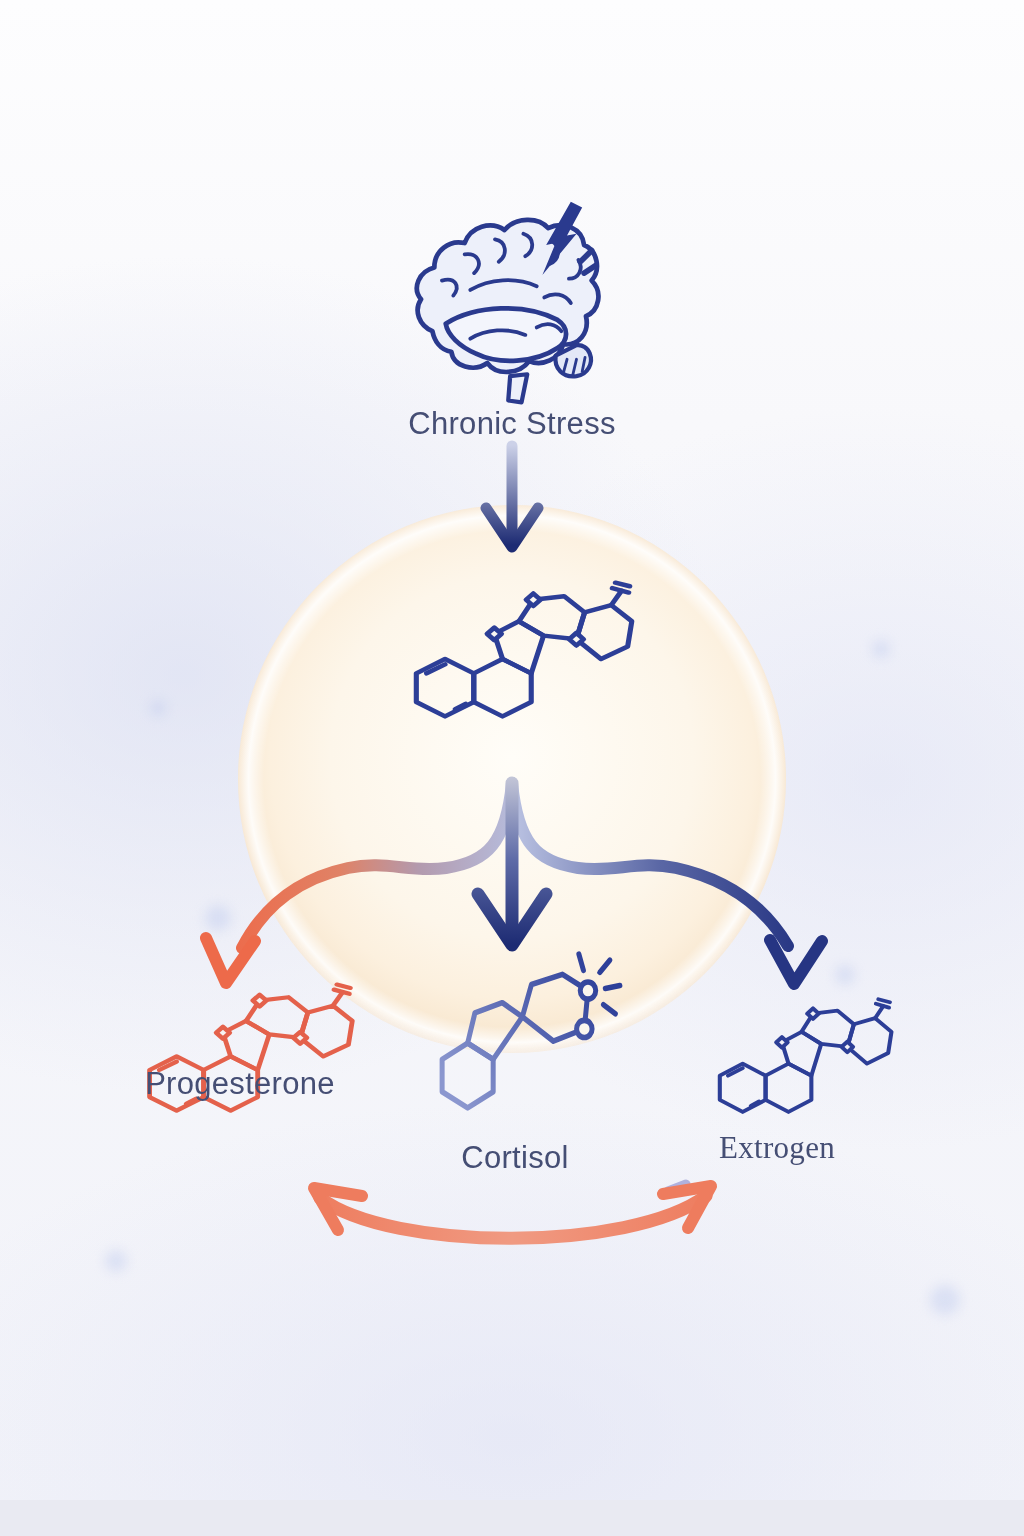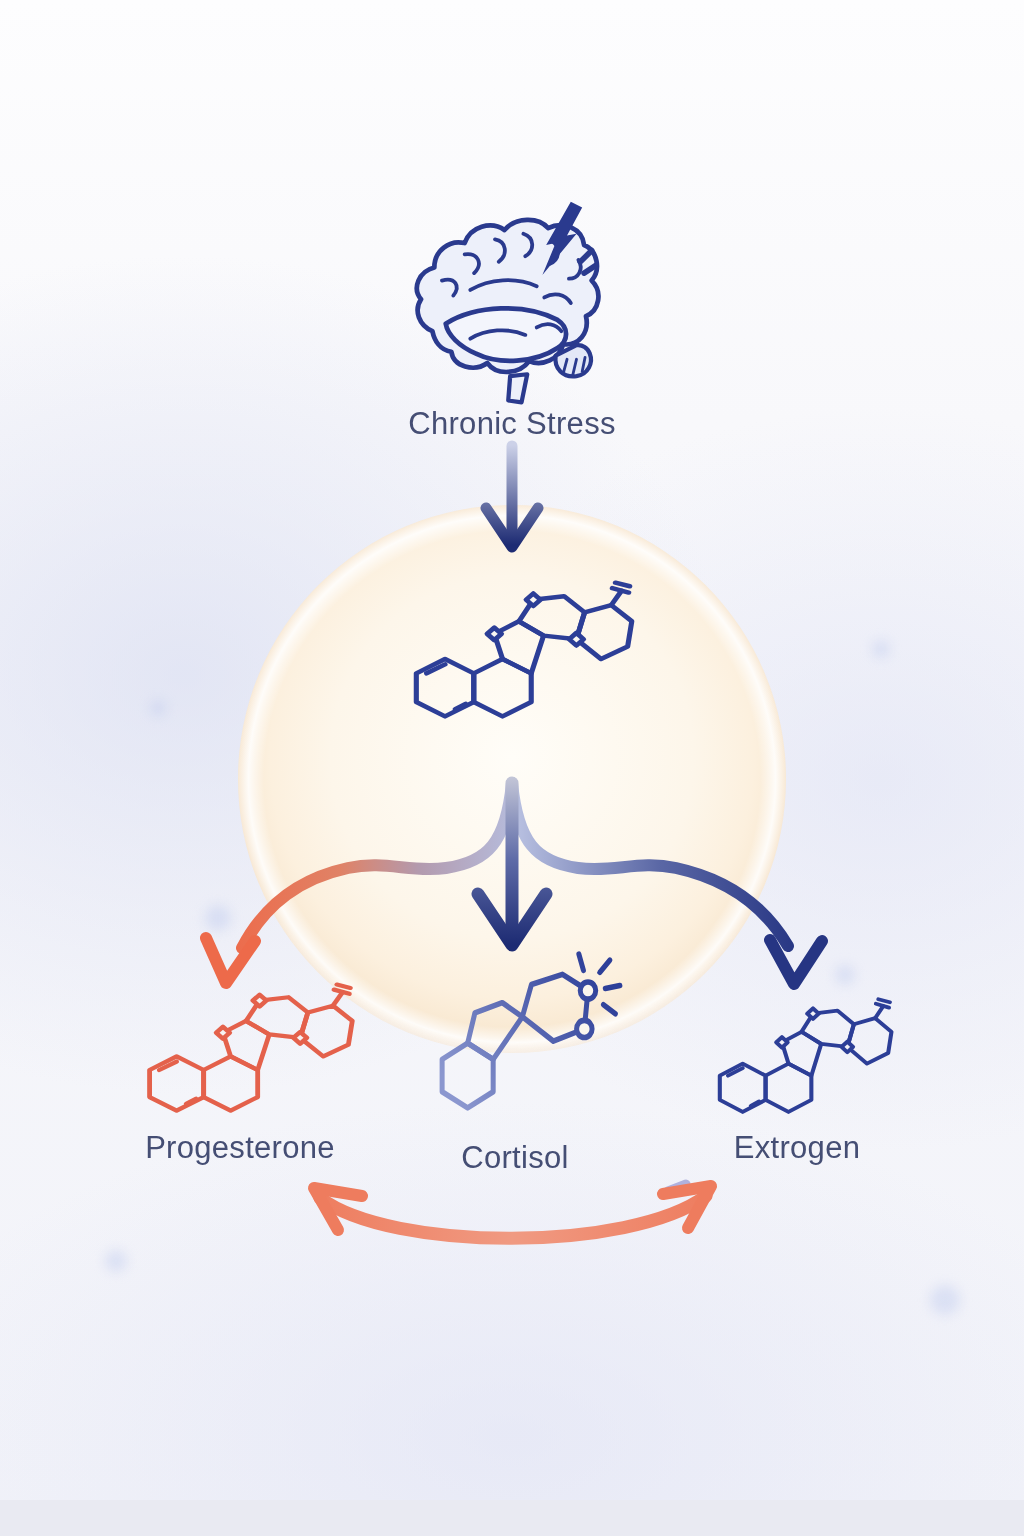--- a/index.html
+++ b/index.html
@@ -204,19 +204,19 @@
         <path d="M206,-15 L220,-11"></path>
       <polygon points="88,35 95,42 88,49 81,42" fill="#f2f2f7"></polygon>
       <polygon points="126,-3 133,4 126,11 119,4" fill="#f2f2f7"></polygon>
       <polygon points="168,41 175,48 168,55 161,48" fill="#f2f2f7"></polygon>
     </g>
   </svg>
 
   <div class="node-label" style="left:387px;top:406px;">Chronic Stress</div>
 
 
-  <div class="node-label" style="left:115px;top:1130px;">Progesterone</div>
+  <div class="node-label" style="left:115px;top:1066px;">Progesterone</div>
 
   <div class="node-label" style="left:390px;top:1140px;">Cortisol</div>
 
-  <div class="node-label" style="left:672px;top:1130px;">Extrogen</div>
+  <div class="node-label" style="left:652px;top:1130px;font-family:Liberation Serif, serif;">Extrogen</div>
 
 </div>
 
 </body></html>

